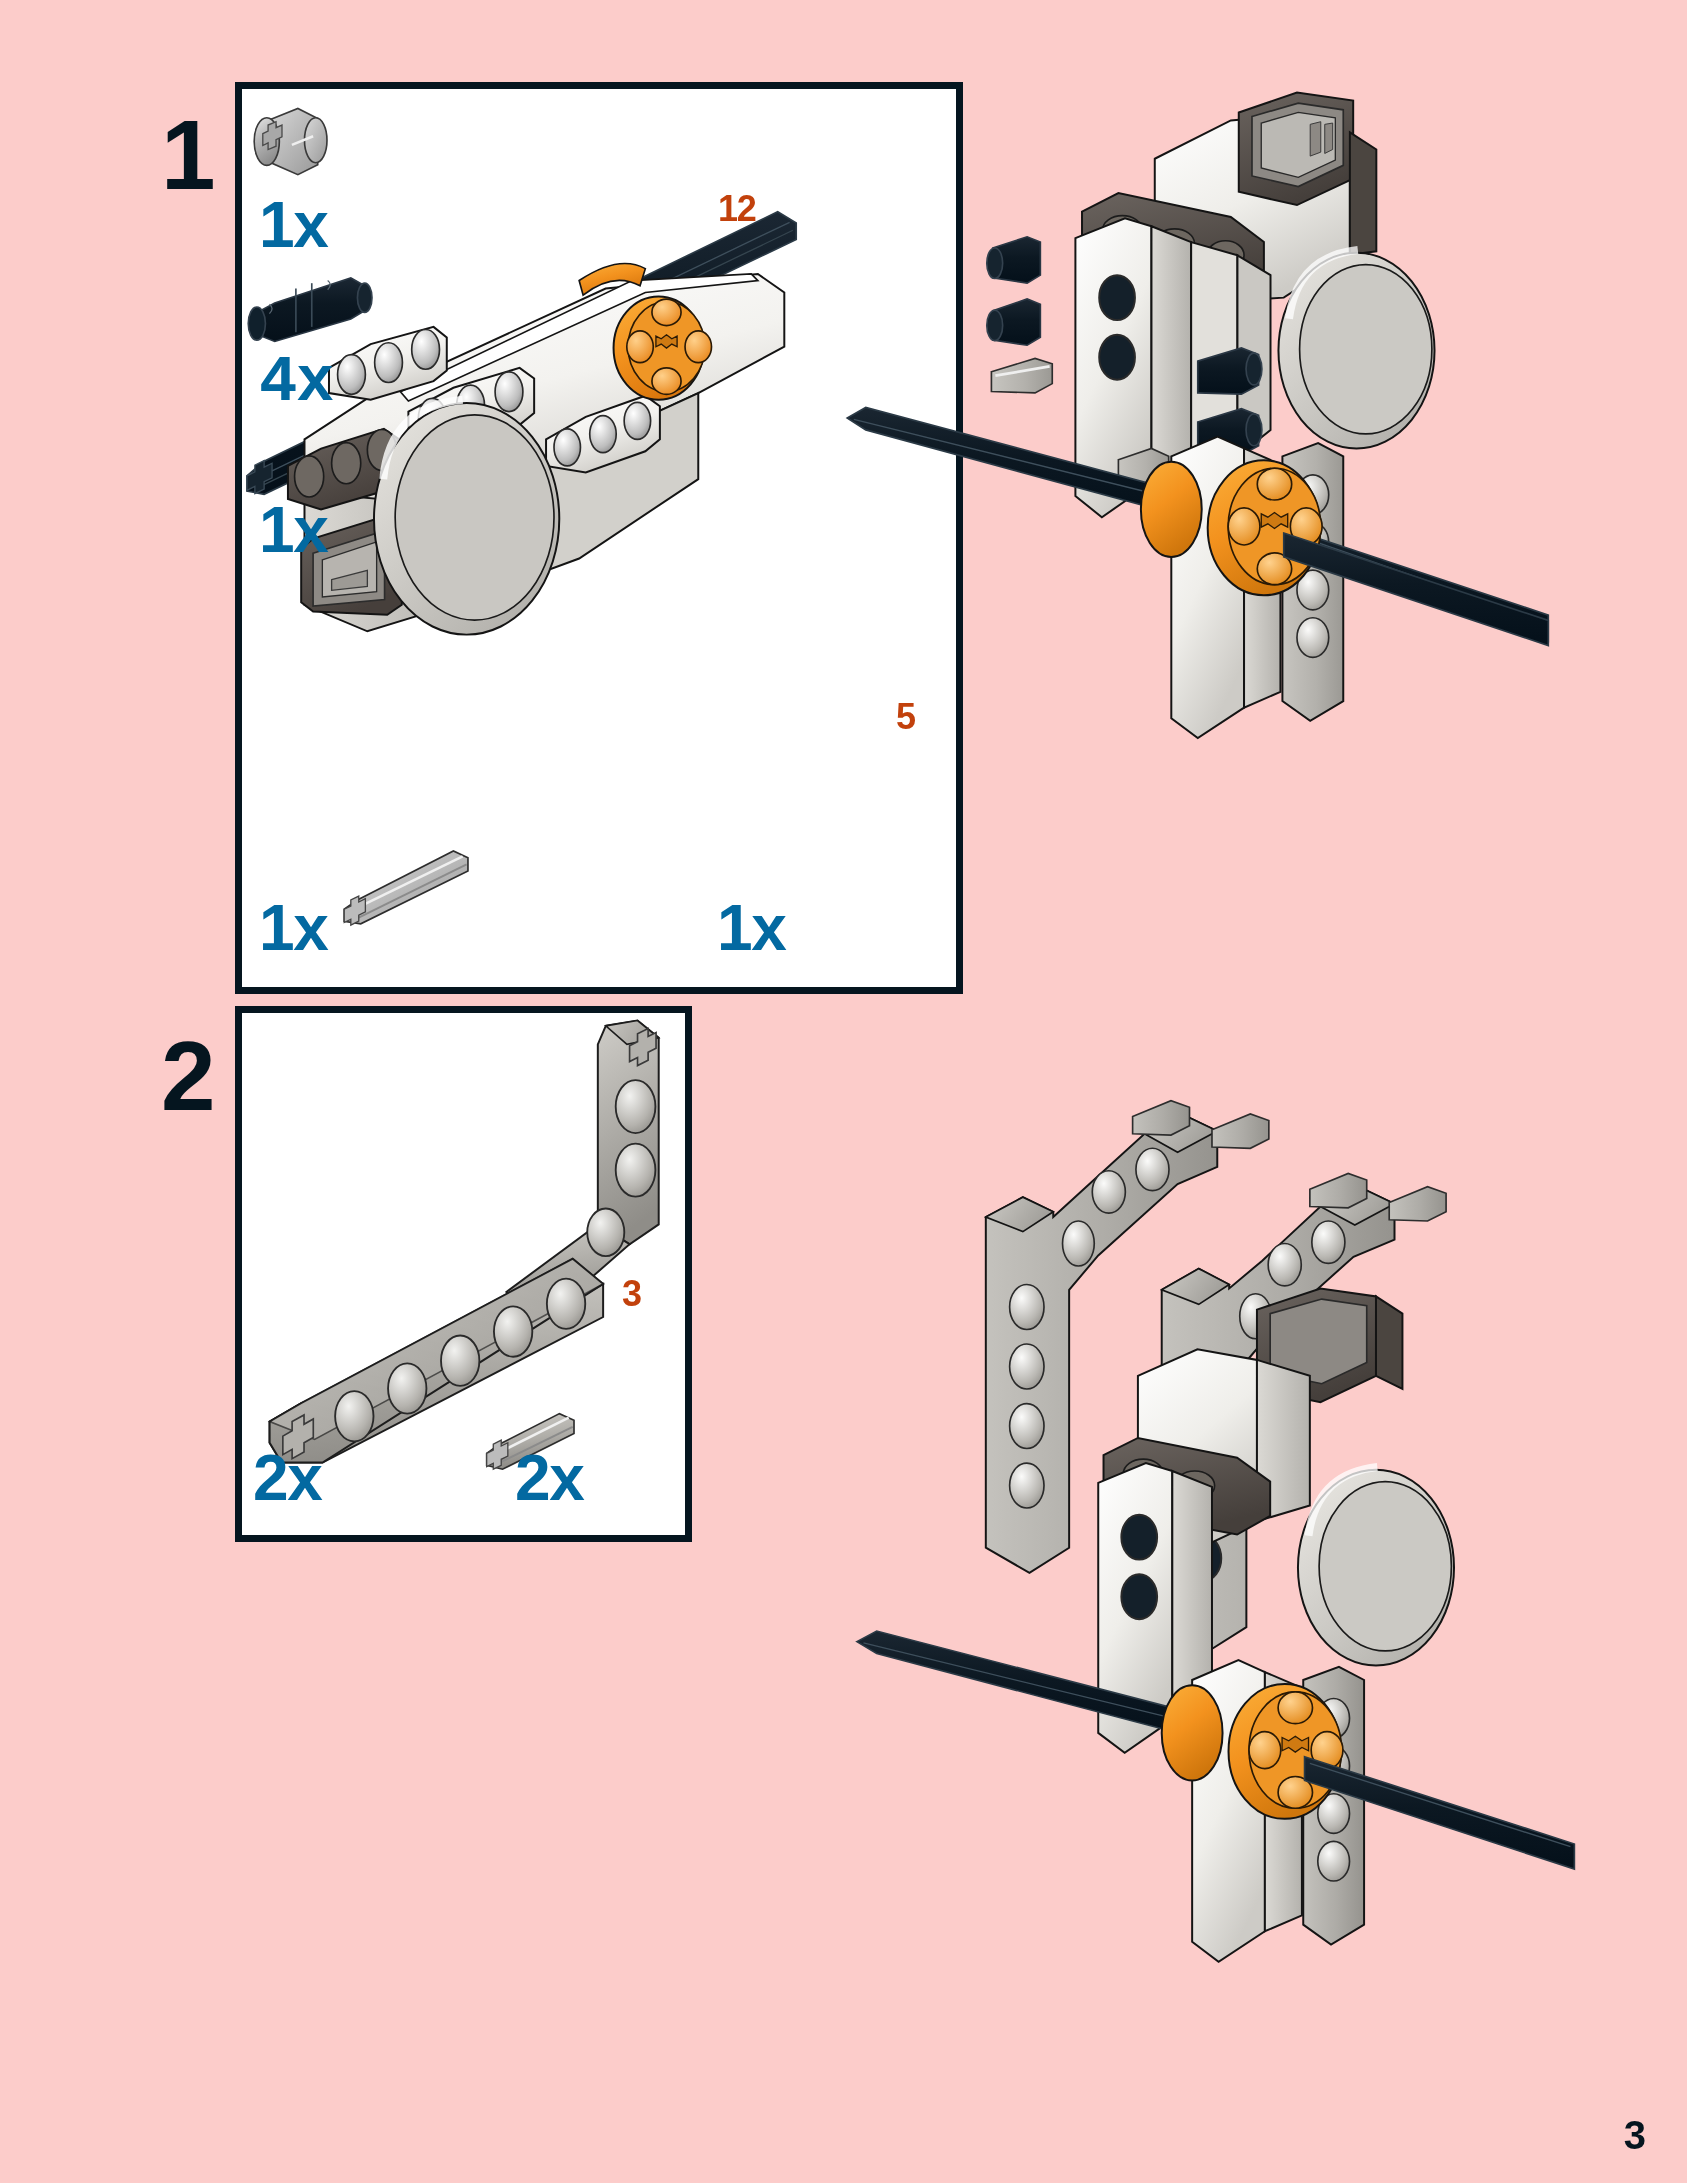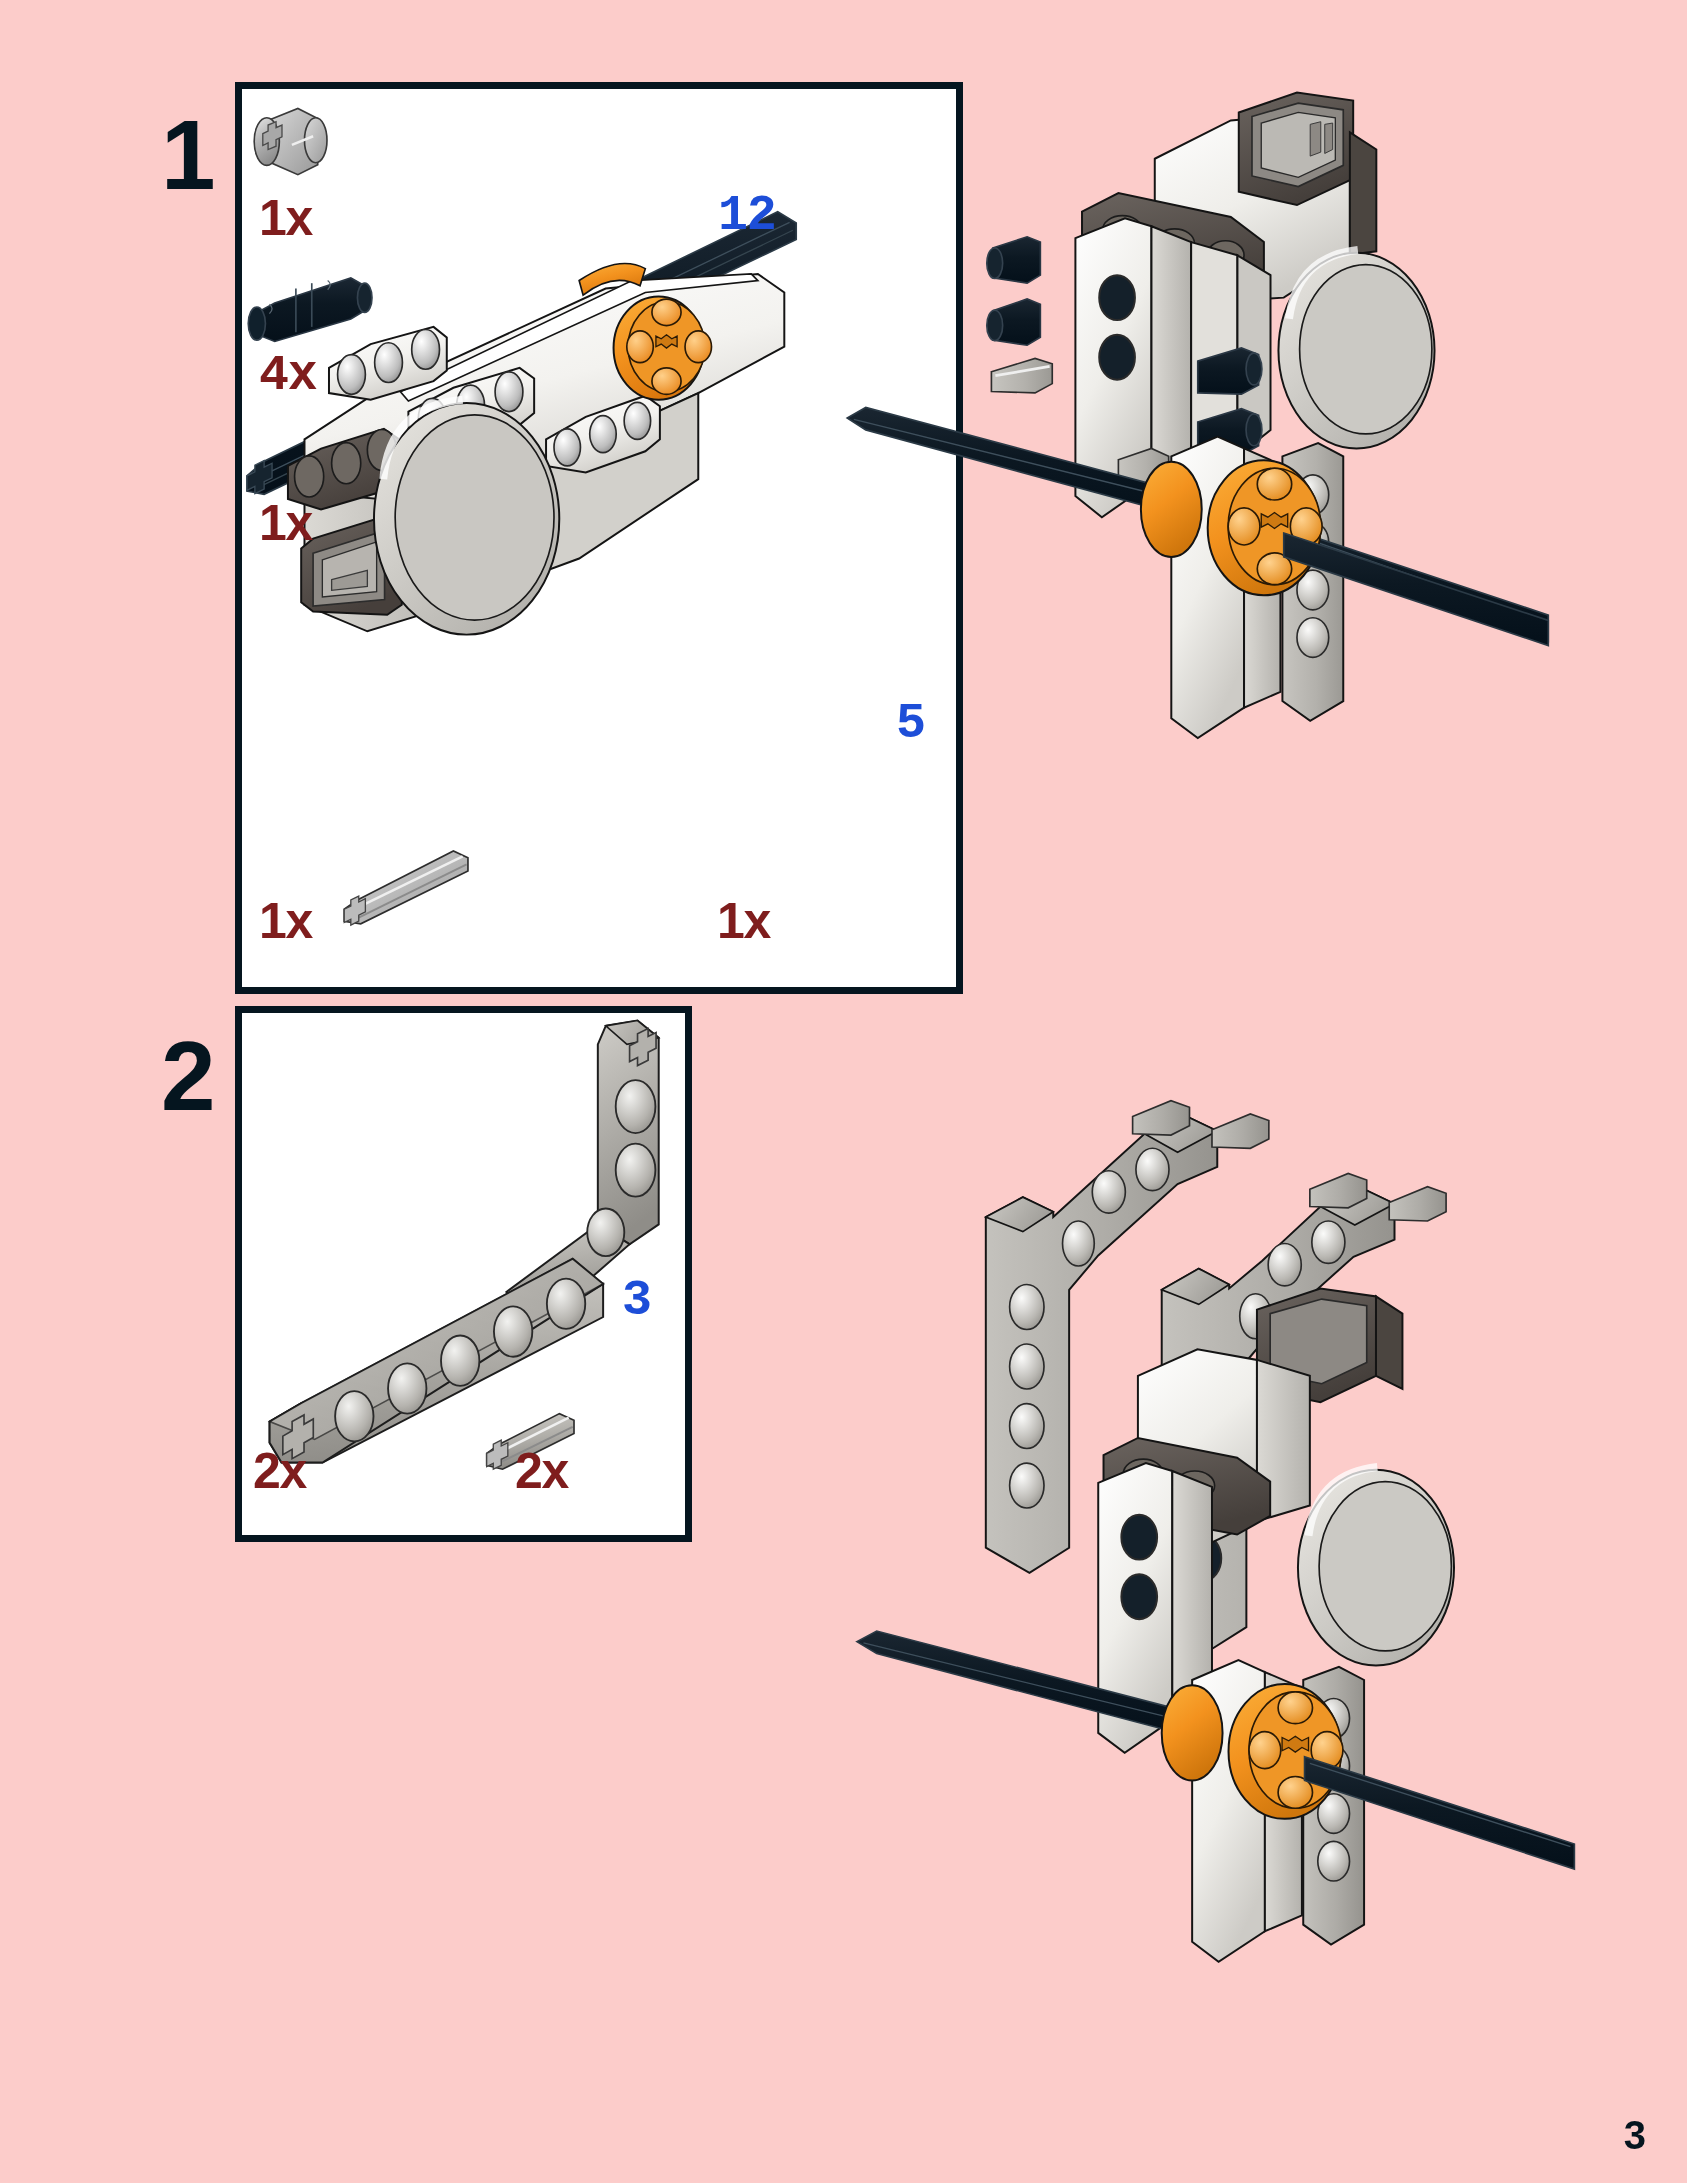--- a/index.html
+++ b/index.html
@@ -38,33 +38,33 @@
     color: #05151f;
     letter-spacing: -2.6px;
   }
   #step-number-1 { left: 161px; top: 106px; }
   #step-number-2 { left: 161px; top: 1027px; }
 
   .qty {
     position: absolute;
     font-family: "Liberation Sans", sans-serif;
     font-weight: bold;
-    font-size: 50px;
+    font-size: 64px;
     line-height: 1;
-    color: #7f1d1d;
+    color: #0369a1;
     letter-spacing: -1.3px;
     white-space: nowrap;
   }
   .len-label {
     position: absolute;
-    font-family: Liberation Mono, monospace;
+    font-family: Liberation Sans, sans-serif;
     font-weight: bold;
-    font-size: 50px;
+    font-size: 36px;
     line-height: 1;
-    color: #1d4ed8;
+    color: #c2410c;
     letter-spacing: -1.3px;
   }
 
   #qty-axle-connector   { left: 259px; top: 193px; }
   #qty-pin-long         { left: 259px; top: 351px; font-family: Liberation Mono, monospace; }
   #qty-axle-12          { left: 259px; top: 498px; }
   #qty-motor            { left: 259px; top: 896px; }
   #qty-axle-5           { left: 717px; top: 896px; }
   #len-12               { left: 718px; top: 191px; }
   #len-5                { left: 896px; top: 699px; }

